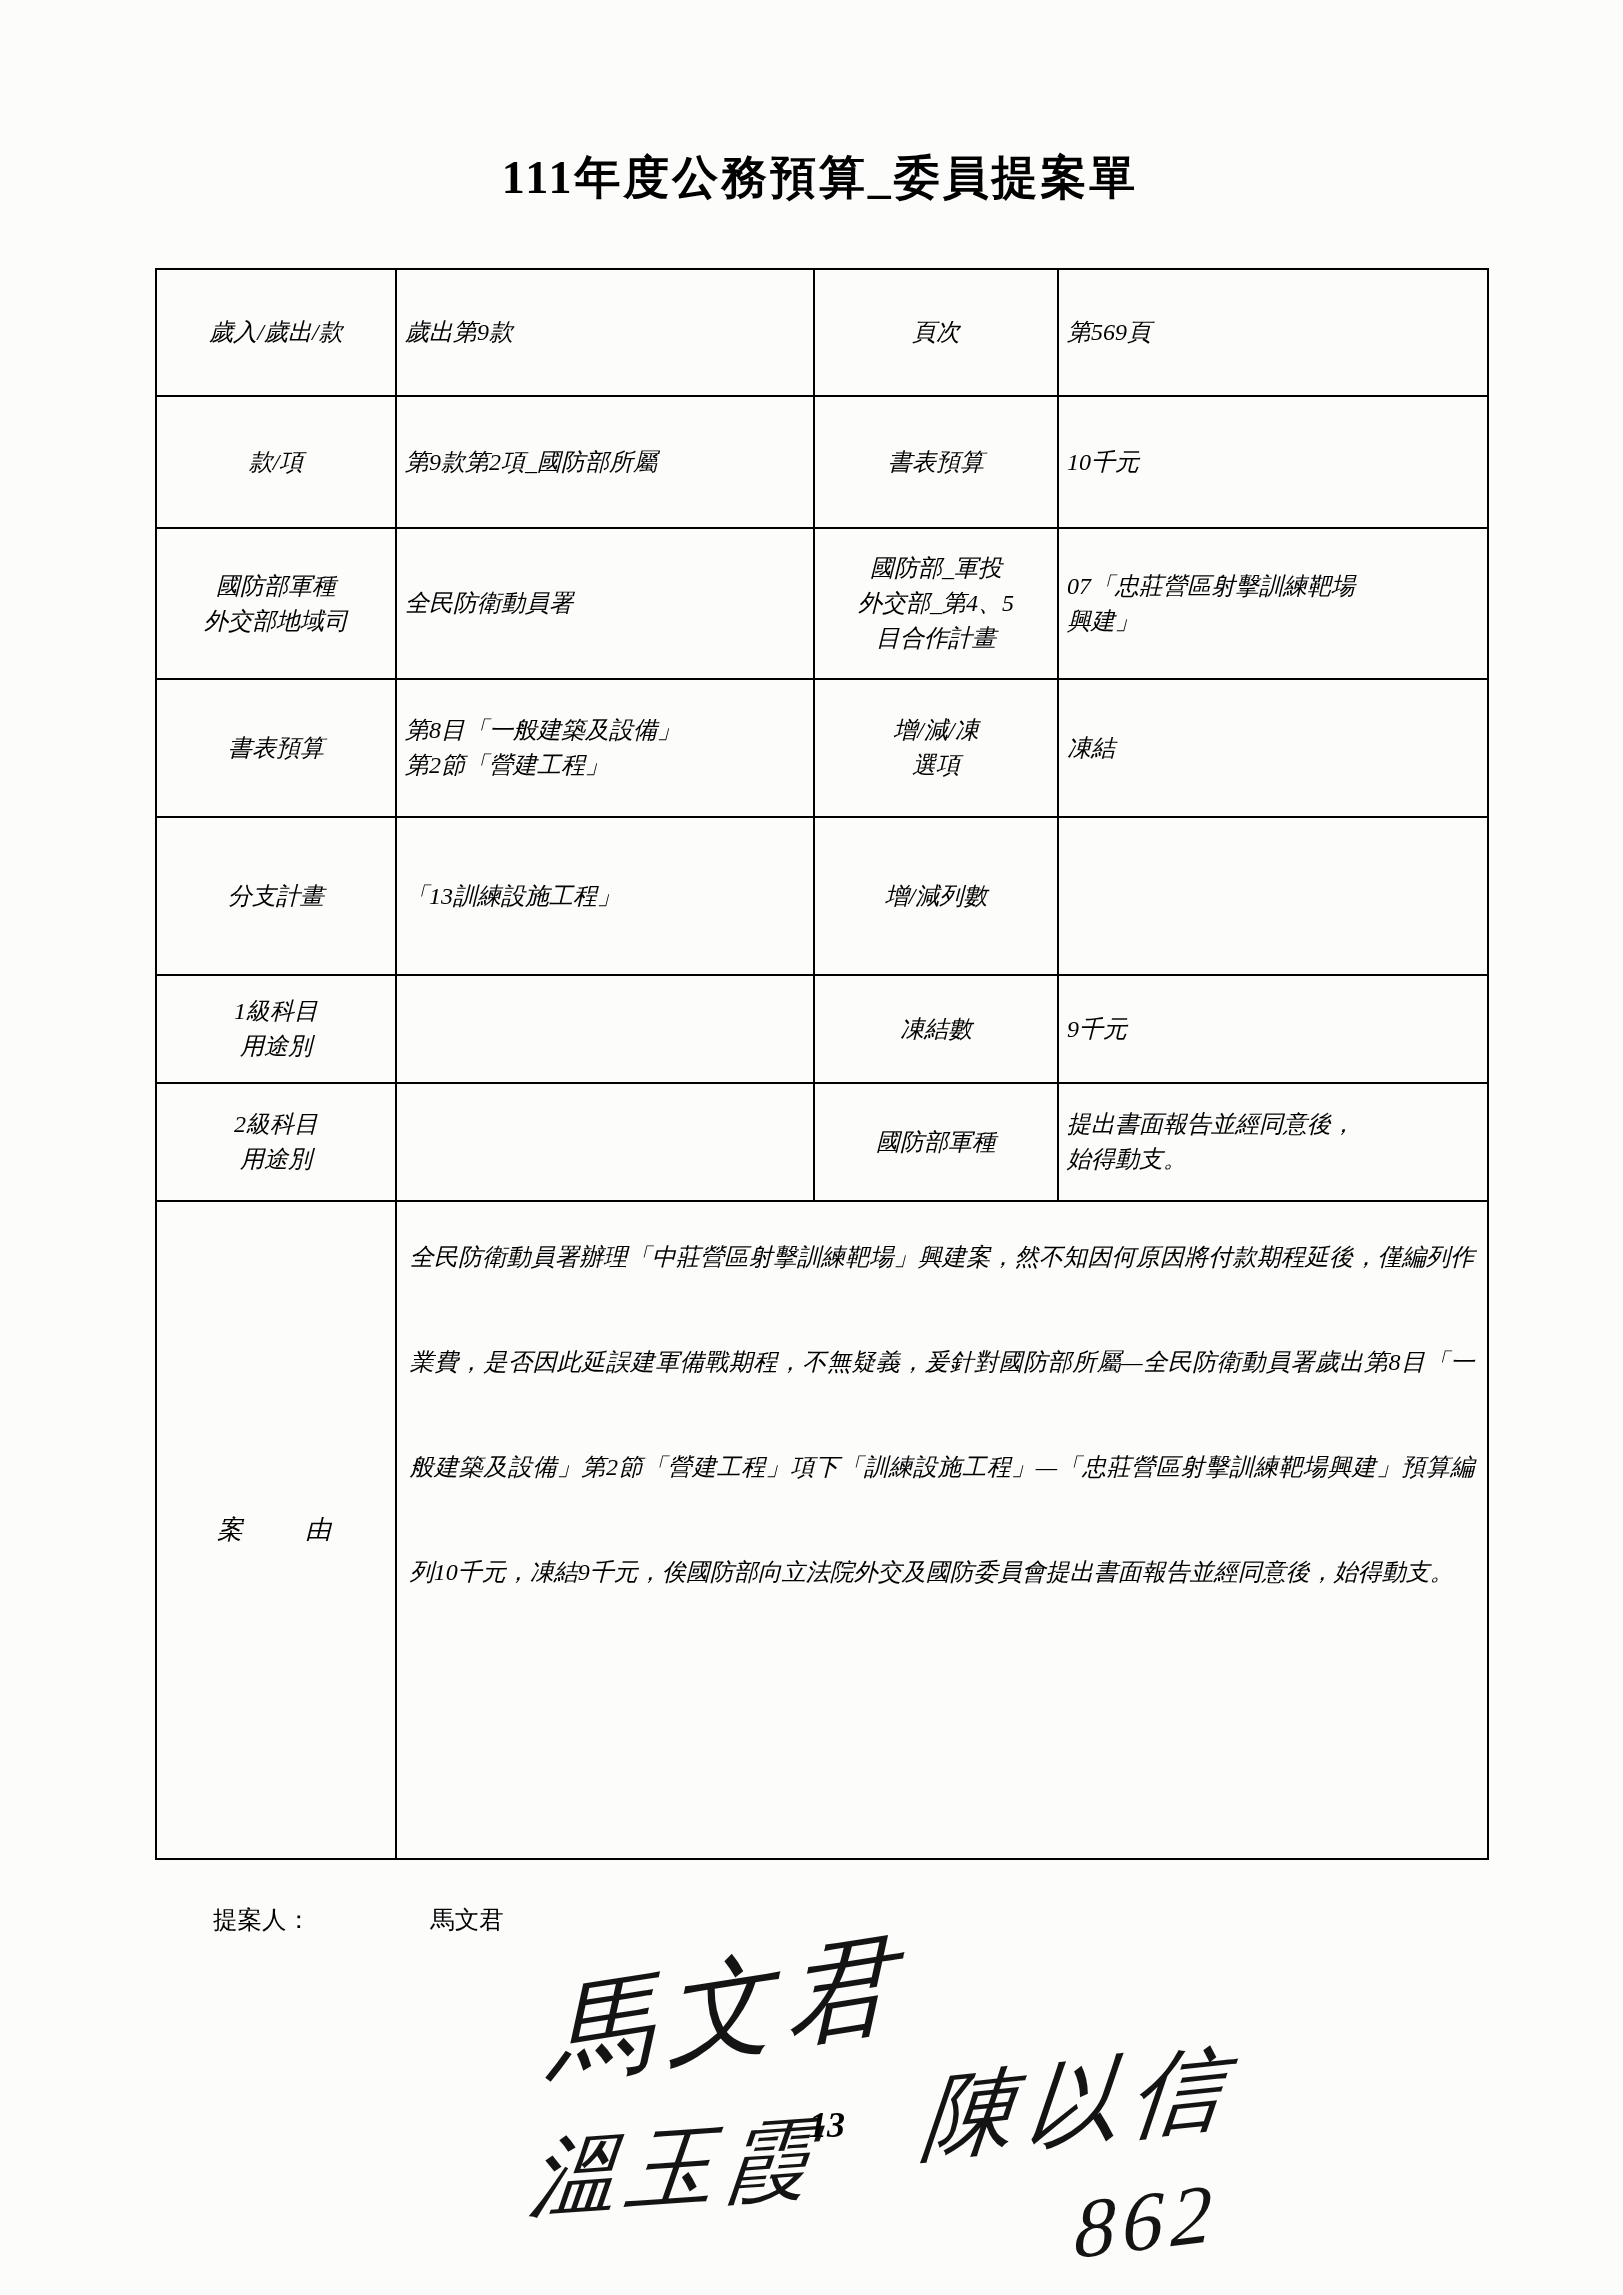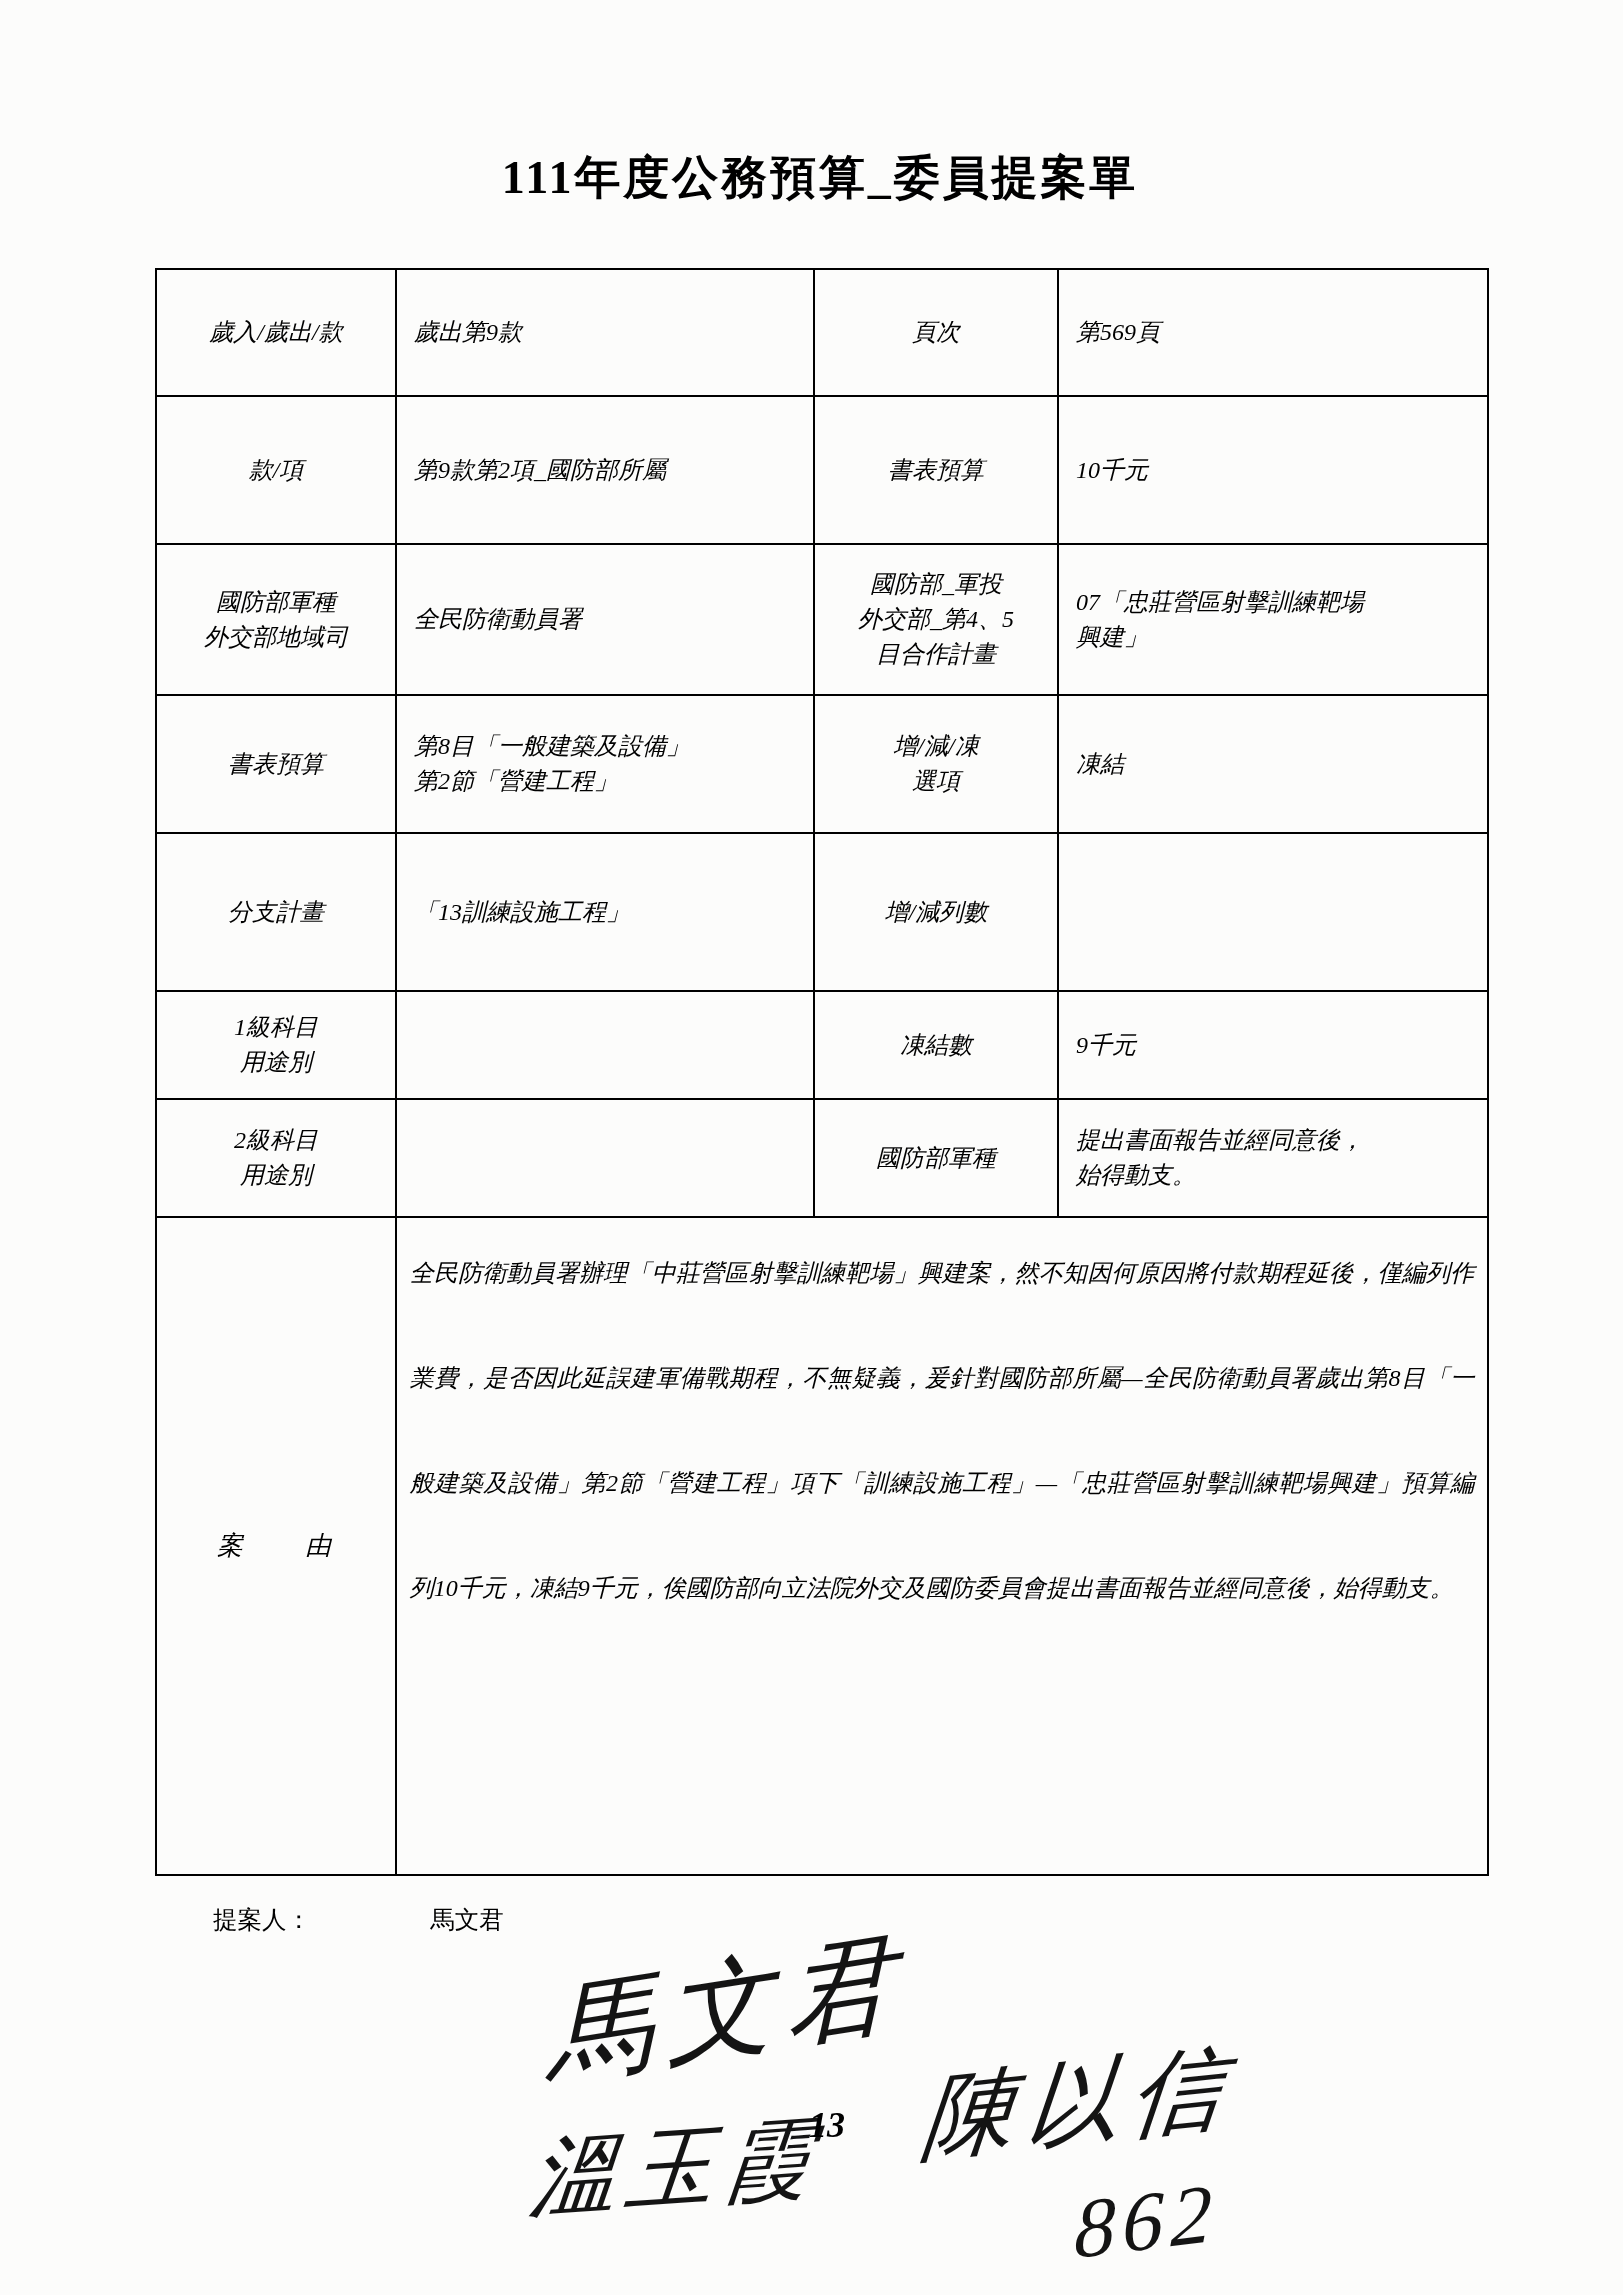--- a/index.html
+++ b/index.html
@@ -29,21 +29,21 @@
   }
   td {
     border:2.5px solid #000;
     font-size:24px;
     vertical-align:middle;
     white-space:pre-line;
     padding:4.9px 8.8px;
     line-height:1.45;
   }
   td.lab { text-align:center; }
-  td.val { text-align:left; padding-left:17px; }
+  td.val { text-align:left; padding-left:8px; }
   td.case-label {
     text-align:center;
     font-size:25.5px;
     letter-spacing:3.9px;
   }
   td.case-content {
     vertical-align:top;
     line-height:105px;
     padding:2.9px 12.8px 0 12.8px;
     text-align:justify;
@@ -85,21 +85,21 @@
     <col style="width:244px">
     <col style="width:430px">
   </colgroup>
   <tbody>
     <tr style="height:127px">
       <td class="lab">歲入/歲出/款</td>
       <td class="val">歲出第9款</td>
       <td class="lab">頁次</td>
       <td class="val">第569頁</td>
     </tr>
-    <tr style="height:148px">
+    <tr style="height:132px">
       <td class="lab">款/項</td>
       <td class="val">第9款第2項_國防部所屬</td>
       <td class="lab">書表預算</td>
       <td class="val">10千元</td>
     </tr>
     <tr style="height:151px">
       <td class="lab">國防部軍種
 外交部地域司</td>
       <td class="val">全民防衛動員署</td>
       <td class="lab">國防部_軍投

